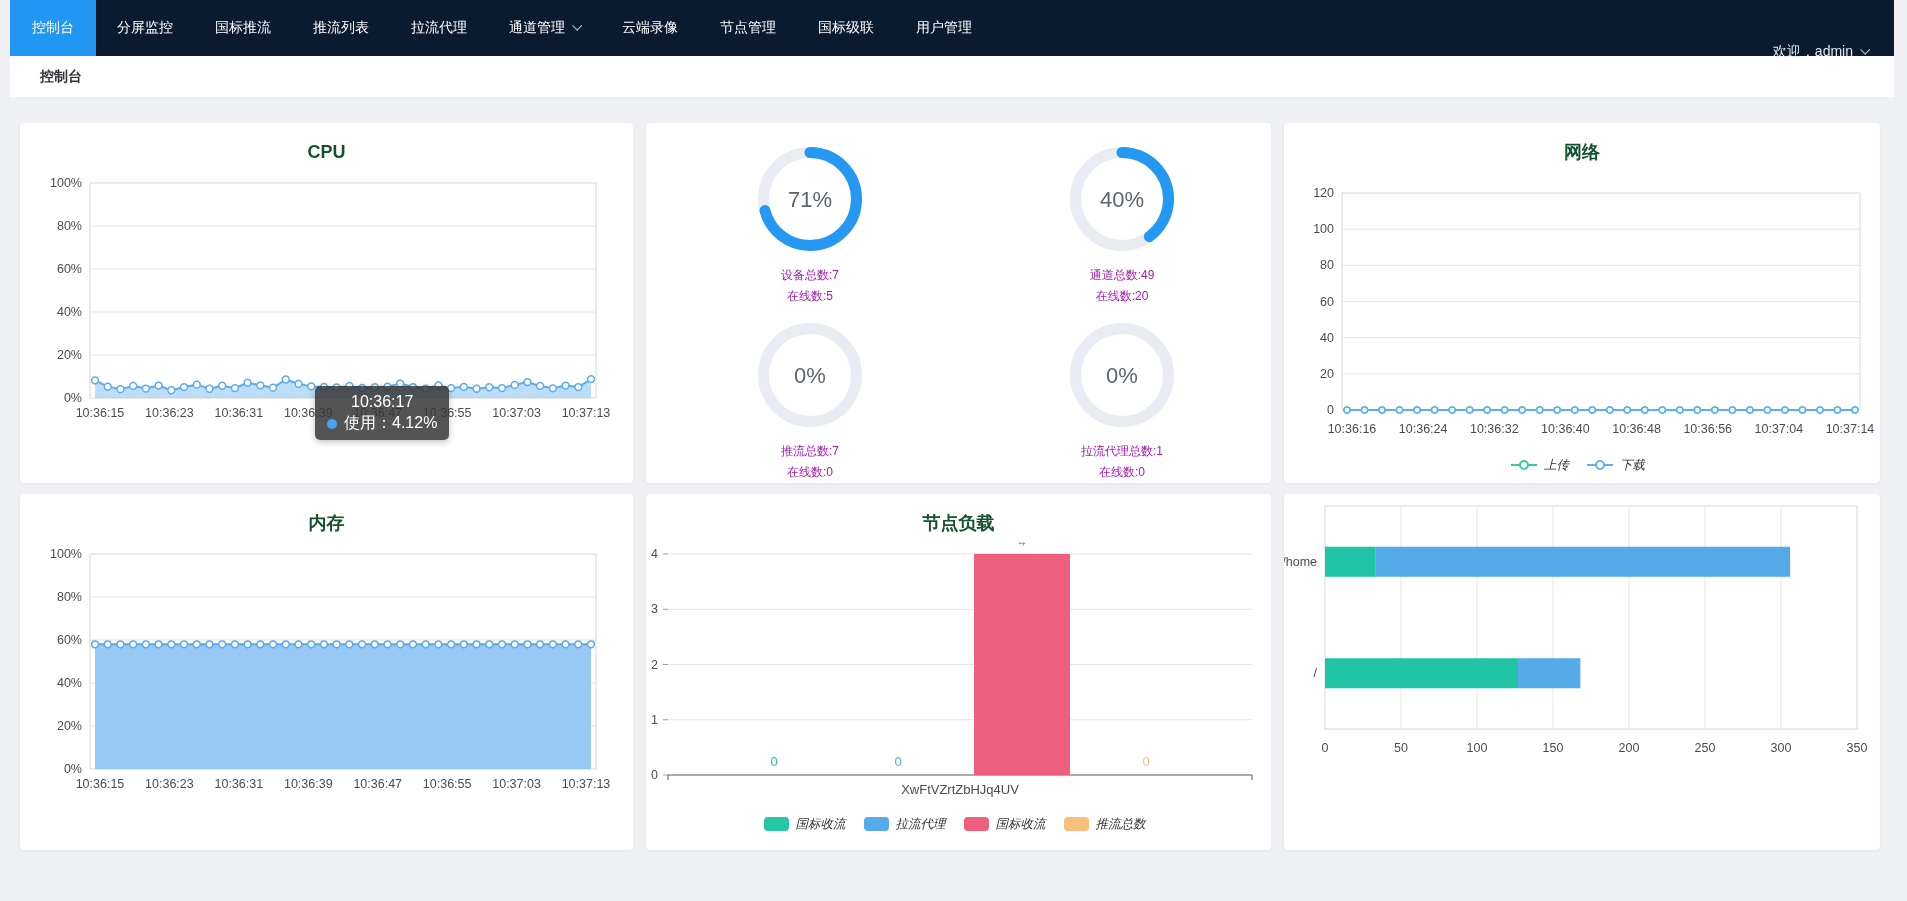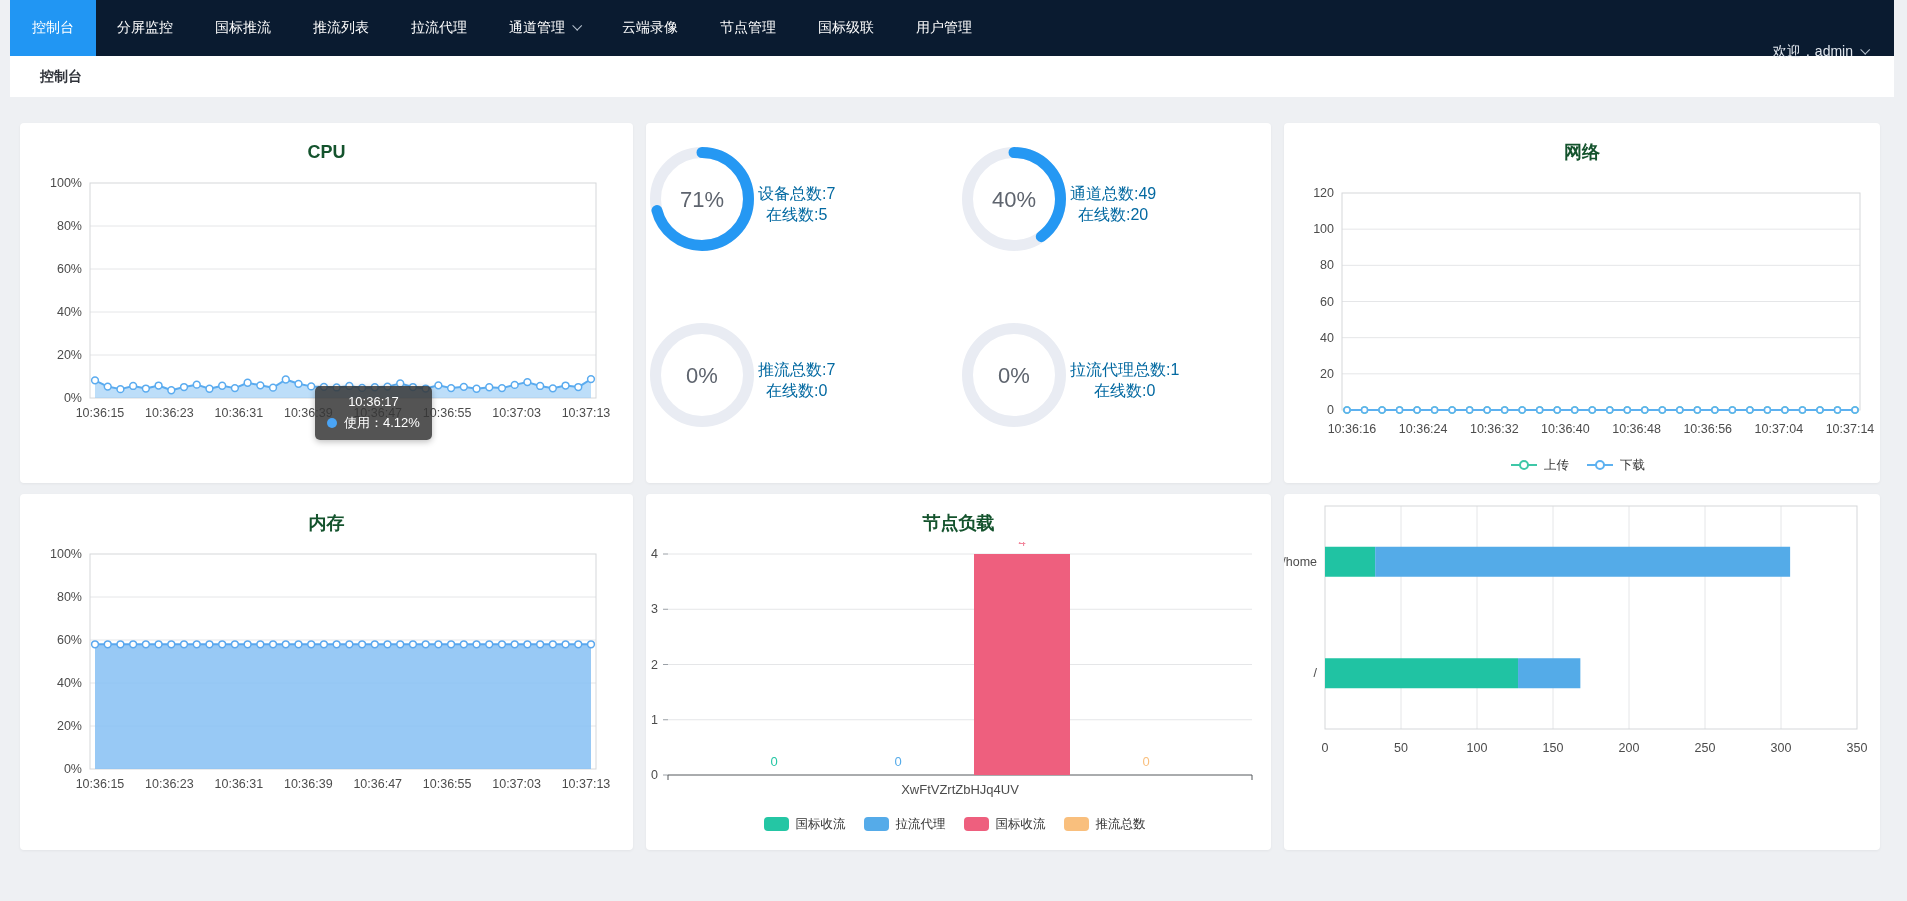--- a/index.html
+++ b/index.html
@@ -17,35 +17,35 @@
   
   .breadcrumb { height:41px; background:#ffffff; display:flex; align-items:center; padding-left:30px; font-size:14px; font-weight:bold; color:#30333a; }
 
   
   .main { padding:26px 0 0 10px; display:grid; grid-template-columns:613px 625px 596px; grid-template-rows:360px 356px; column-gap:13px; row-gap:11px; }
   .panel { background:#ffffff; border-radius:4px; position:relative; box-shadow:0 1px 3px rgba(0,0,0,.05); }
   .panel-title { height:48px; display:flex; align-items:center; justify-content:center; font-size:18px; font-weight:bold; color:#14532d; padding-top:10px; }
   svg text { font-family:"Liberation Sans", sans-serif; }
 
   
-  .gauge-cell { position:absolute; width:312px; display:flex; align-items:center; }
+  .gauge-cell { position:absolute; width:312px; display:flex; flex-direction:column; align-items:center;padding-left:16px; }
   .gauge-pct { font-size:22px; fill:#5e646e; }
-  .gauge-label { font-size:16px; color:#0369a1; line-height:21px; text-align:center; margin-top:10px; }
+  .gauge-label { font-size:12px; color:#a21caf; line-height:21px; text-align:center; margin-top:10px; }
   .gauge-label div { line-height:21px; }
 
   
-  .legend { position:absolute; left:0; right:8px; display:flex; justify-content:center; align-items:center; gap:18px; height:20px; }
+  .legend { position:absolute; left:0; right:8px; display:flex; justify-content:center; align-items:center; gap:18px; height:20px;font-style:italic; }
   .lgd-item { display:flex; align-items:center; gap:7px; font-size:12.5px; color:#333; cursor:pointer; }
   .lgd-box { width:25px; height:14px; border-radius:4px; }
   .lgd-line { position:relative; width:26px; height:12px; }
   .lgd-line .bar { position:absolute; left:0; right:0; top:5px; height:2px; }
   .lgd-line .ring { position:absolute; left:8px; top:1px; width:10px; height:10px; border-radius:50%; border:2px solid; background:#fff; }
 
   
-  .tooltip { position:absolute; left:295px; top:263px; background:rgba(54,54,54,0.85); border-radius:5px; color:#fff; font-size:13px; line-height:21px; padding:5px 12px 7px 12px; white-space:nowrap; box-shadow:0 2px 6px rgba(0,0,0,.25); }
+  .tooltip { position:absolute; left:295px; top:263px; background:rgba(54,54,54,0.85); border-radius:5px; color:#fff; font-size:16px; line-height:21px; padding:5px 12px 7px 12px; white-space:nowrap; box-shadow:0 2px 6px rgba(0,0,0,.25); }
   .tooltip .t-time { text-align:center; }
   .tooltip .dot { display:inline-block; width:10px; height:10px; border-radius:50%; background:#4aa4f5; margin-right:7px; vertical-align:-1px; }
 </style>
 </head>
 <body>
 
 <div class="page">
 
   <div class="navbar">
     <div class="nav-items" id="nav-items">

